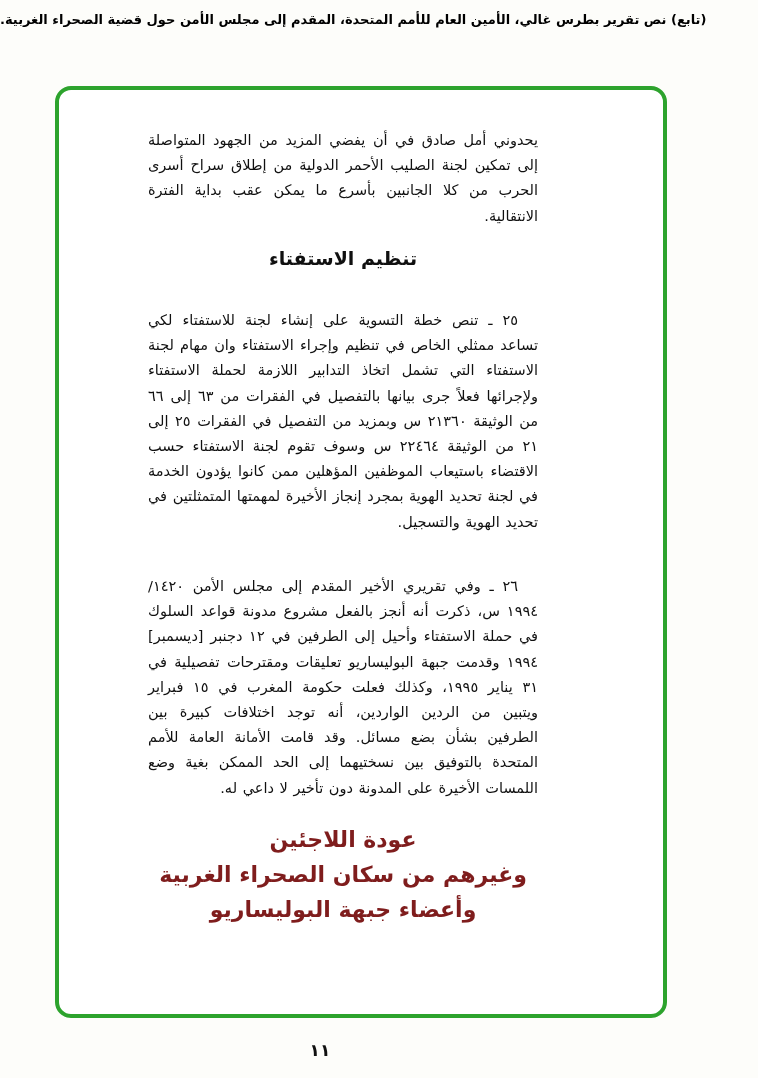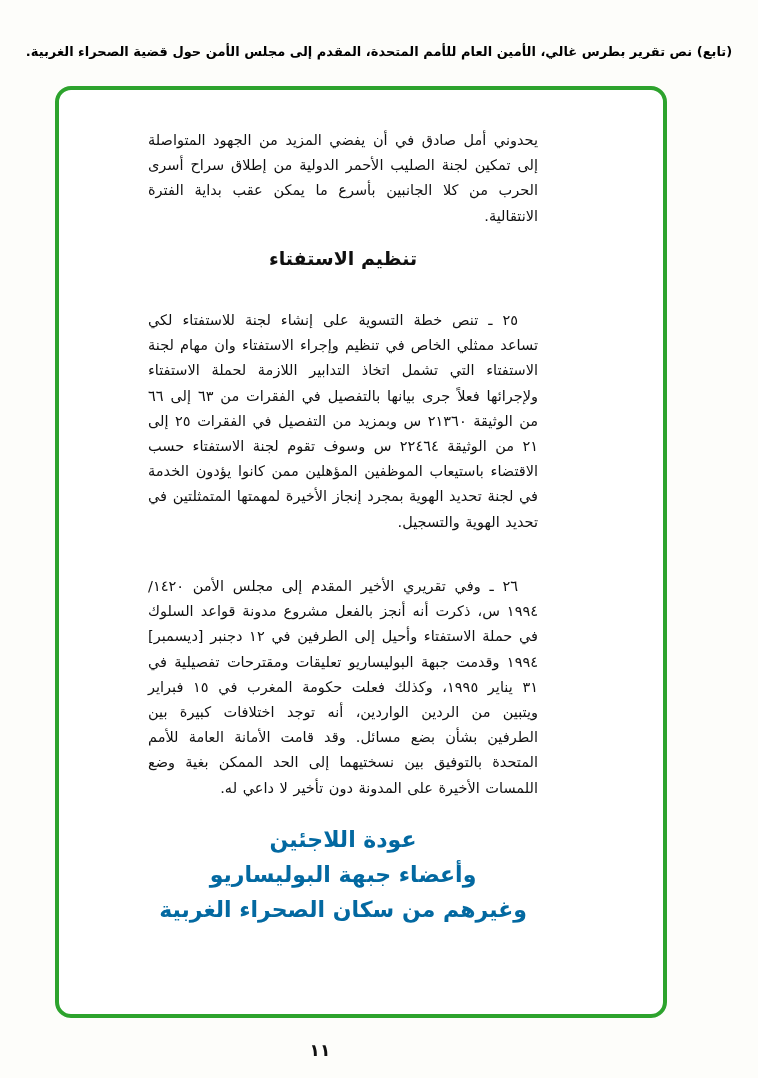--- a/index.html
+++ b/index.html
@@ -13,23 +13,22 @@
     color: #101010;
     overflow: hidden;
   }
 
   
   .page-header {
     position: absolute;
     top: 12px;
     left: 0;
     width: 758px;
-    text-align: center;
+    text-align: left;
     direction: rtl;
-    margin-top: 32px;
   }
   .header-title {
     font-size: 13px;
     font-weight: bold;
     white-space: nowrap;
     color: #000;
     letter-spacing: 0.2px;
   }
   .header-source {
     margin-top: 10px;
@@ -72,21 +71,21 @@
     font-weight: bold;
     text-align: center;
     margin: 18px 0 16px 0;
   }
   .closing-heading {
     margin-top: 22px;
     text-align: center;
     font-weight: bold;
     font-size: 22px;
     line-height: 1.5;
-    color: #0369a1;
+    color: #7f1d1d;
   }
   .closing-heading > div { margin: 2px 0; }
 
   
   .page-number {
     position: absolute;
     bottom: 18px;
     left: 0;
     width: 640px;
     text-align: center;
@@ -108,20 +107,20 @@
     <p class="para">يحدوني أمل صادق في أن يفضي المزيد من الجهود المتواصلة إلى تمكين لجنة الصليب الأحمر الدولية من إطلاق سراح أسرى الحرب من كلا الجانبين بأسرع ما يمكن عقب بداية الفترة الانتقالية.</p>
 
     <h2 class="section-heading">تنظيم الاستفتاء</h2>
 
     <p class="para indent">٢٥ ـ تنص خطة التسوية على إنشاء لجنة للاستفتاء لكي تساعد ممثلي الخاص في تنظيم وإجراء الاستفتاء وان مهام لجنة الاستفتاء التي تشمل اتخاذ التدابير اللازمة لحملة الاستفتاء ولإجرائها فعلاً جرى بيانها بالتفصيل في الفقرات من ٦٣ إلى ٦٦ من الوثيقة ٢١٣٦٠ س وبمزيد من التفصيل في الفقرات ٢٥ إلى ٢١ من الوثيقة ٢٢٤٦٤ س وسوف تقوم لجنة الاستفتاء حسب الاقتضاء باستيعاب الموظفين المؤهلين ممن كانوا يؤدون الخدمة في لجنة تحديد الهوية بمجرد إنجاز الأخيرة لمهمتها المتمثلتين في تحديد الهوية والتسجيل.</p>
 
     <p class="para indent">٢٦ ـ وفي تقريري الأخير المقدم إلى مجلس الأمن ١٤٢٠/ ١٩٩٤ س، ذكرت أنه أنجز بالفعل مشروع مدونة قواعد السلوك في حملة الاستفتاء وأحيل إلى الطرفين في ١٢ دجنبر [ديسمبر] ١٩٩٤ وقدمت جبهة البوليساريو تعليقات ومقترحات تفصيلية في ٣١ يناير ١٩٩٥، وكذلك فعلت حكومة المغرب في ١٥ فبراير ويتبين من الردين الواردين، أنه توجد اختلافات كبيرة بين الطرفين بشأن بضع مسائل. وقد قامت الأمانة العامة للأمم المتحدة بالتوفيق بين نسختيهما إلى الحد الممكن بغية وضع اللمسات الأخيرة على المدونة دون تأخير لا داعي له.</p>
 
     <div class="closing-heading">
       <div>عودة اللاجئين</div>
+      <div>وغيرهم من سكان الصحراء الغربية</div>
       <div>وأعضاء جبهة البوليساريو</div>
-      <div>وغيرهم من سكان الصحراء الغربية</div>
     </div>
 
   </div>
 </div>
 
 <div class="page-number">١١</div>
 
 </body></html>

